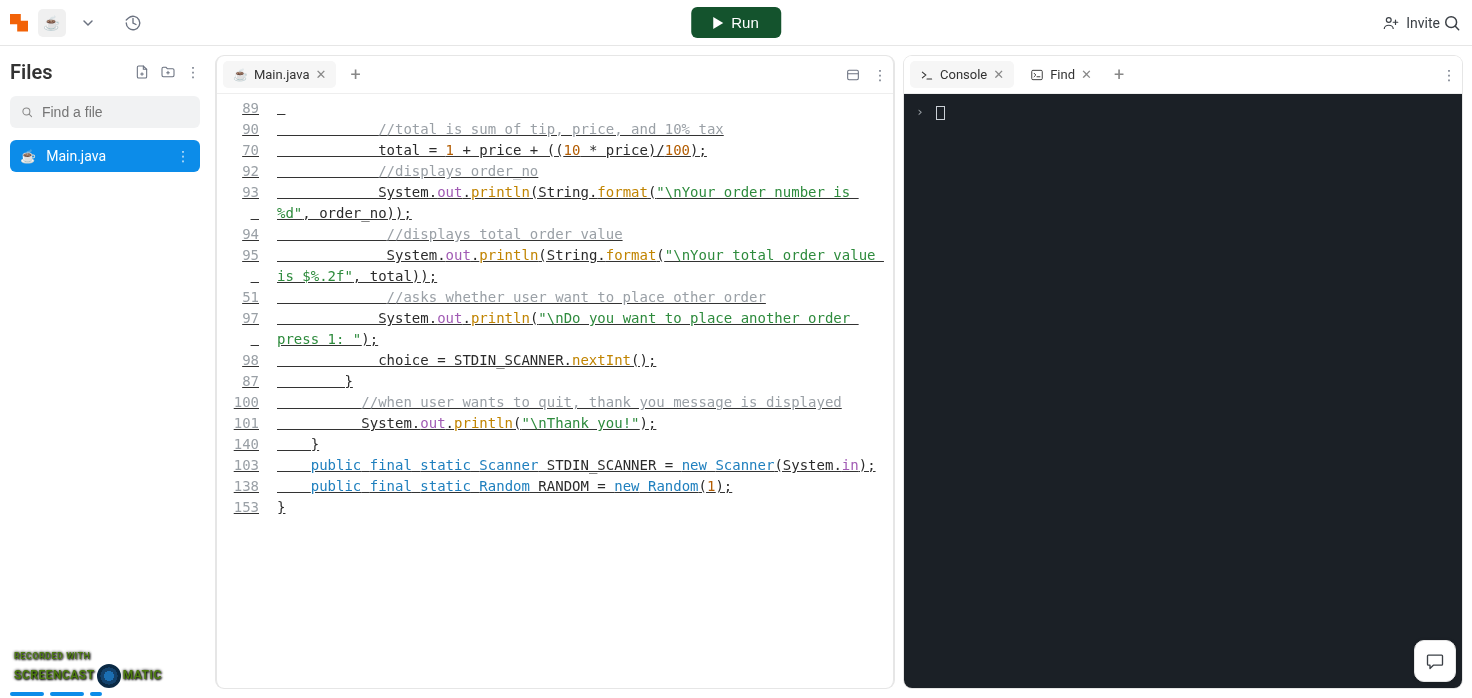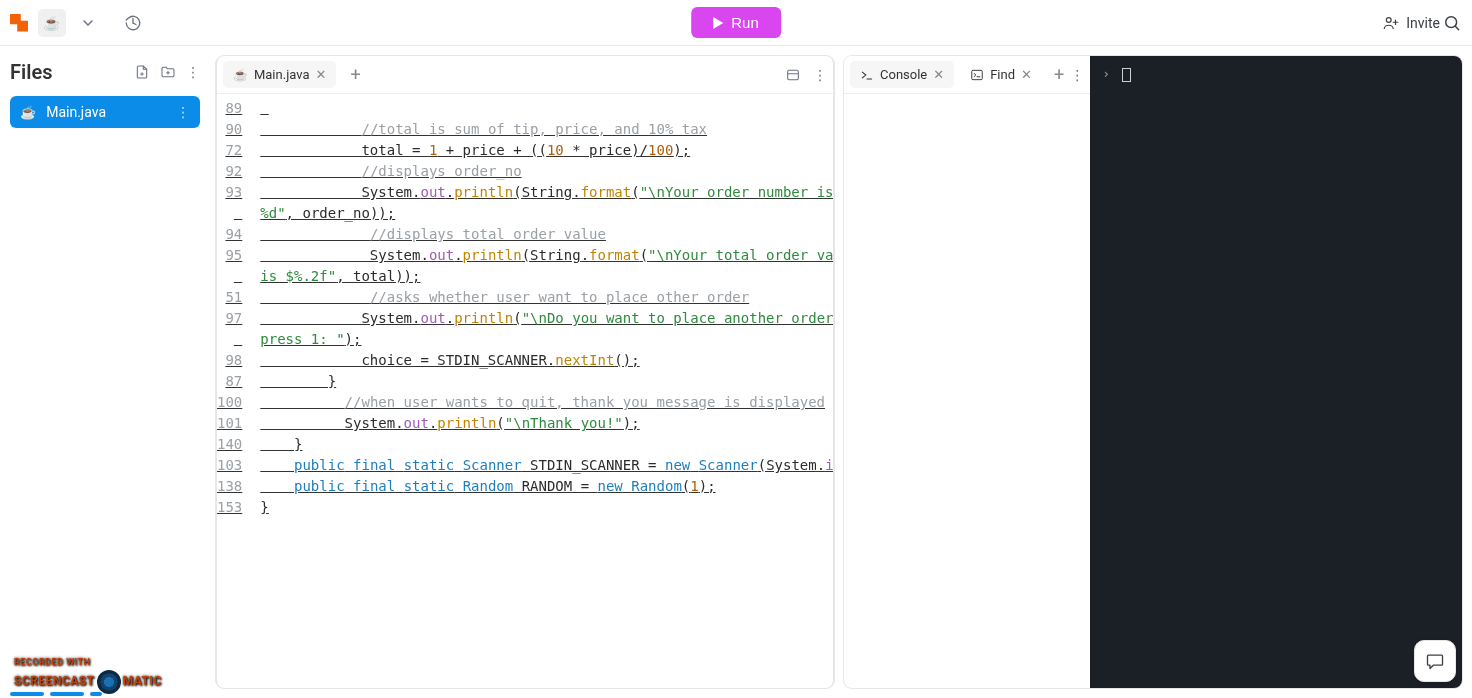--- a/index.html
+++ b/index.html
@@ -5,21 +5,21 @@
 * { box-sizing: border-box; margin: 0; padding: 0; }
 body { font-family: -apple-system, BlinkMacSystemFont, "Segoe UI", Roboto, sans-serif; font-size: 14px; color: #333; background: #fff; width: 1472px; height: 698px; overflow: hidden; position: relative; }
 
 
 .topbar { height: 46px; display: flex; align-items: center; padding: 0 10px; border-bottom: 1px solid #e6e6e6; position: relative; }
 .logo { width: 18px; height: 18px; background: #f26207; clip-path: polygon(0 0, 60% 0, 60% 40%, 100% 40%, 100% 100%, 40% 100%, 40% 60%, 0 60%); margin-right: 10px; }
 .lang-badge { width: 28px; height: 28px; background: #f0f0f0; border-radius: 5px; display: flex; align-items: center; justify-content: center; margin-right: 6px; }
 .lang-icon { color: #e76f00; font-weight: bold; font-size: 14px; }
 .chev { color: #6b7280; margin: 0 10px; cursor: pointer; }
 .history-icon { color: #6b7280; margin-left: 20px; cursor: pointer; }
-.run-btn { position: absolute; left: 50%; transform: translateX(-50%); background: #d946ef; color: #fff; border: none; padding: 7px 22px; border-radius: 6px; font-size: 15px; font-weight: 500; display: flex; align-items: center; gap: 8px; cursor: pointer; }
+.run-btn { position: absolute; left: 50%; transform: translateX(-50%); background: #14532d; color: #fff; border: none; padding: 7px 22px; border-radius: 6px; font-size: 15px; font-weight: 500; display: flex; align-items: center; gap: 8px; cursor: pointer; }
 .run-btn .play { width: 0; height: 0; border-left: 10px solid #fff; border-top: 6px solid transparent; border-bottom: 6px solid transparent; }
 .topbar-right { margin-left: auto; display: flex; align-items: center; gap: 2px; }
 .invite { display: flex; align-items: center; gap: 6px; color: #3b4046; cursor: pointer; font-size: 14px; }
 .invite-icon { width: 18px; height: 18px; }
 .search-top { color: #3b4046; cursor: pointer; }
 
 
 .main { display: flex; height: calc(698px - 46px); }
 
 
@@ -52,32 +52,32 @@
 .code .wrap { height: 21px; padding-left: 0; }
 
 .c-comment { color: #9aa0a6; }
 .c-kw { color: #1e7fbe; }
 .c-fn { color: #c18401; }
 .c-str { color: #2e8b3d; }
 .c-num { color: #b35c00; }
 .c-prop { color: #a15bb4; }
 
 
-.console-panel { width: 618px; margin: 10px 10px 10px 4px; display: flex; flex-direction: row; border-radius: 8px; overflow: hidden; box-shadow: 0 0 0 1px #e6e6e6; }
+.console-panel { width: 558px; margin: 10px 10px 10px 4px; display: flex; flex-direction: column; border-radius: 8px; overflow: hidden; box-shadow: 0 0 0 1px #e6e6e6; }
 .ctabs { display: flex; align-items: center; height: 38px; padding: 0 6px; background: #fff; border-bottom: 1px solid #eee; }
 .ctab { display: flex; align-items: center; gap: 6px; padding: 6px 10px; font-size: 13px; cursor: pointer; border-radius: 5px; margin-right: 6px; }
 .ctab.active { background: #f6f6f6; }
 .ctab .close { color: #888; }
 .ctabs-right { margin-left: auto; color: #6b7280; cursor: pointer; }
 .console-body { flex: 1; background: #1b2026; color: #d1d5db; padding: 10px 12px; font-family: "SFMono-Regular", Consolas, monospace; font-size: 13px; }
 .console-body .prompt { color: #9aa0a6; }
 .console-body .cursor-box { display: inline-block; width: 9px; height: 14px; border: 1px solid #cbd0d6; margin-left: 4px; vertical-align: middle; }
 
 
-.watermark { position: absolute; left: 14px; bottom: 4px; color: #c2410c; text-shadow: 0 0 3px #000, 1px 1px 2px #000; font-weight: 700; font-size: 12px; letter-spacing: 0.5px; line-height: 16px; }
+.watermark { position: absolute; left: 14px; bottom: 10px; color: #4d7c0f; text-shadow: 0 0 3px #000, 1px 1px 2px #000; font-weight: 700; font-size: 12px; letter-spacing: 0.5px; line-height: 16px; }
 .watermark .small { font-size: 9px; font-weight: 600; }
 .watermark .circ { display: inline-block; width: 24px; height: 24px; border-radius: 50%; background: radial-gradient(circle at 50% 50%, #1b6fb3 0 35%, #14426c 36% 60%, #0b2a45 61% 100%); vertical-align: middle; margin: 0 2px; border: 2px solid #0b2a45; }
 
 
 .chat-bubble { position: absolute; right: 16px; bottom: 16px; width: 42px; height: 42px; border-radius: 10px; background: #fff; box-shadow: 0 1px 4px rgba(0,0,0,0.15); display: flex; align-items: center; justify-content: center; color: #3b4046; cursor: pointer; border: 1px solid #e6e6e6; }
 
 
 .accent { position: absolute; left: 10px; bottom: 2px; display: flex; gap: 6px; }
 .accent span { display: block; width: 34px; height: 4px; background: #0c8ce9; border-radius: 2px; }
 .accent span:last-child { width: 12px; }
@@ -141,20 +141,27 @@
         </span>
         <span>
           <svg width="16" height="16" viewBox="0 0 24 24">
               <path d="M3 7a2 2 0 0 1 2-2h4l2 2h8a2 2 0 0 1 2 2v8a2 2 0 0 1-2 2H5a2 2 0 0 1-2-2z" stroke="currentColor" stroke-width="1.6" fill="none"></path>
               <path d="M12 11v4M10 13h4" stroke="currentColor" stroke-width="1.6" stroke-linecap="round"></path>
             </svg>
         </span>
         <span>⋮</span>
       </div>
     </div>
+    <div class="search-box">
+      <svg width="16" height="16" viewBox="0 0 24 24">
+          <circle cx="11" cy="11" r="6" stroke="#888" stroke-width="1.8" fill="none"></circle>
+          <path d="M20 20l-4-4" stroke="#888" stroke-width="1.8" stroke-linecap="round"></path>
+        </svg>
+      <input placeholder="Find a file" style="">
+    </div>
     <div class="file-item">
       <span class="java-icon">☕</span>
       <span>Main.java</span>
       <span class="dots">⋮</span>
     </div>
   </div>
 
   <div class="editor-panel">
     <div class="tabs">
       <div class="tab">
@@ -170,21 +177,21 @@
               <path d="M4 10h16" stroke="currentColor" stroke-width="1.6"></path>
             </svg>
         </span>
         <span>⋮</span>
       </div>
     </div>
     <div class="code-area">
       <div class="gutter" id="gutter">
           <div>89</div>
           <div>90</div>
-          <div>72</div>
+          <div>70</div>
           <div>92</div>
           <div>93</div>
           <div>&nbsp;</div>
           <div>94</div>
           <div>95</div>
           <div>&nbsp;</div>
           <div>51</div>
           <div>97</div>
           <div>&nbsp;</div>
           <div>98</div>

